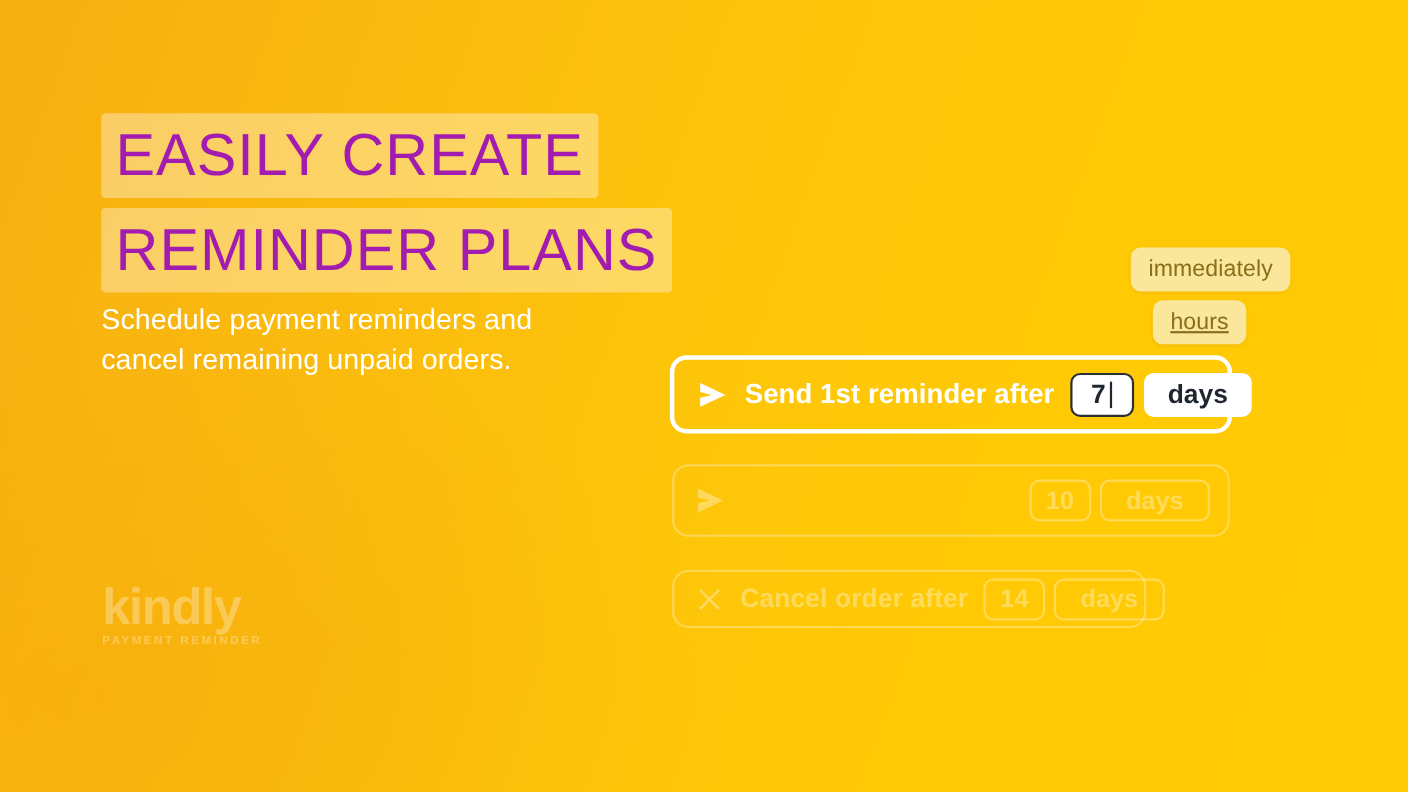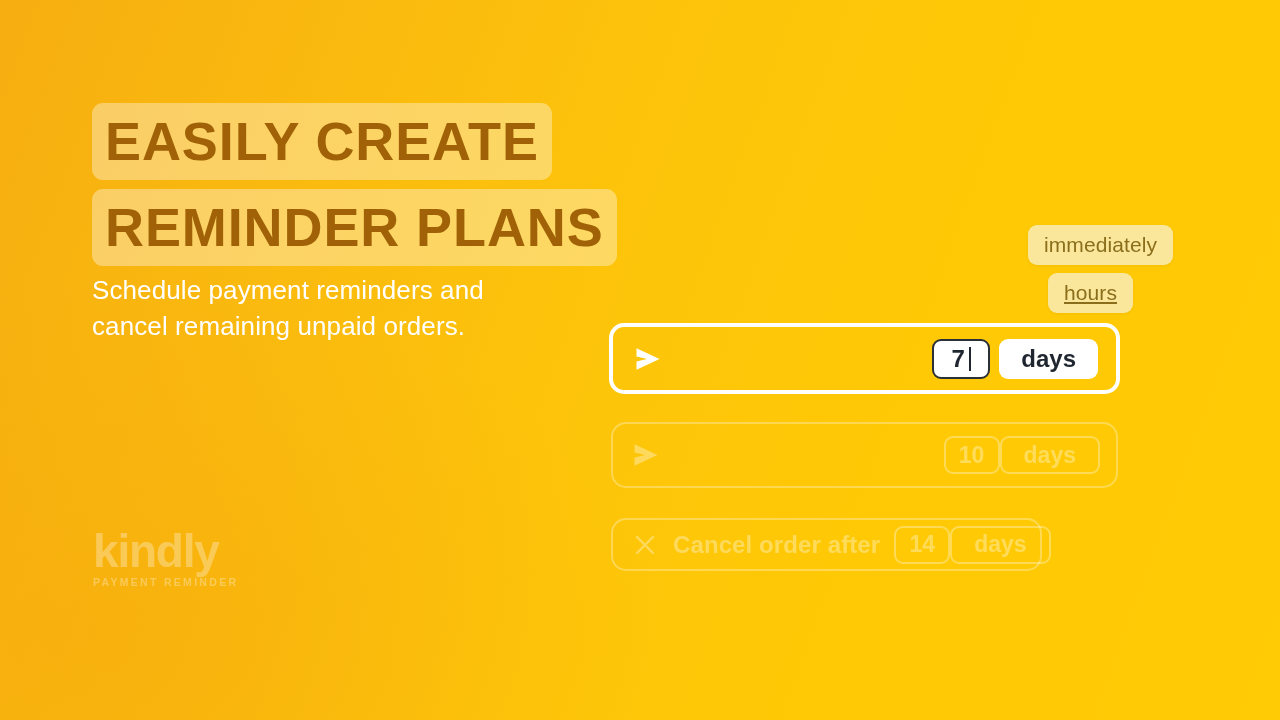--- a/index.html
+++ b/index.html
@@ -39,25 +39,25 @@
 
   
   .headline {
     position: absolute;
     left: 92px;
     top: 103px;
   }
   .headline-line {
     display: block;
     background: rgba(255,255,255,0.36);
-    border-radius: 11px;
-    color: #a16207;
+    border-radius: 4px;
+    color: #a21caf;
     font-size: 54px;
     line-height: 1.0;
-    font-weight: 700;
+    font-weight: 400;
     letter-spacing: 0.9px;
     padding: 11px 13px 12px 13px;
     white-space: nowrap;
     width: max-content;
   }
   .headline-line + .headline-line { margin-top: 9px; }
 
   .subtitle {
     position: absolute;
     left: 92px;
@@ -211,21 +211,21 @@
   }
 
   
   .num-input.ghosted {
     background: transparent;
     border: 2px solid rgba(255,255,255,0.32);
     color: rgba(255,255,255,0.34);
     height: 38px;
     min-width: 56px;
     font-size: 23px;
-    margin-right: 0;
+    margin-right: 8px;
   }
   .unit-pill.ghosted {
     background: transparent;
     border: 2px solid rgba(255,255,255,0.32);
     color: rgba(255,255,255,0.34);
     height: 38px;
     font-size: 23px;
   }
 </style>
 </head>
@@ -251,20 +251,21 @@
 
   <div class="option-pill" id="pill-immediately">immediately</div>
   <div class="option-pill" id="pill-hours">hours</div>
 
   <div class="row active" id="row-first">
     <span class="icon-send">
       <svg viewBox="0 0 26 24" aria-hidden="true">
         <path d="M1.5 1.2 L24.5 12 L1.5 22.8 L1.5 14.6 L12 12 L1.5 9.4 Z" fill="#FFFFFF"></path>
       </svg>
     </span>
+    <span class="row-label">Send 1st reminder after</span>
     <span class="row-spacer"></span>
     <div class="num-input">
       <span>7</span>
       <span class="caret"></span>
     </div>
     <div class="unit-pill">days</div>
   </div>
 
   <div class="row ghost" id="row-second">
     <span class="icon-send">

